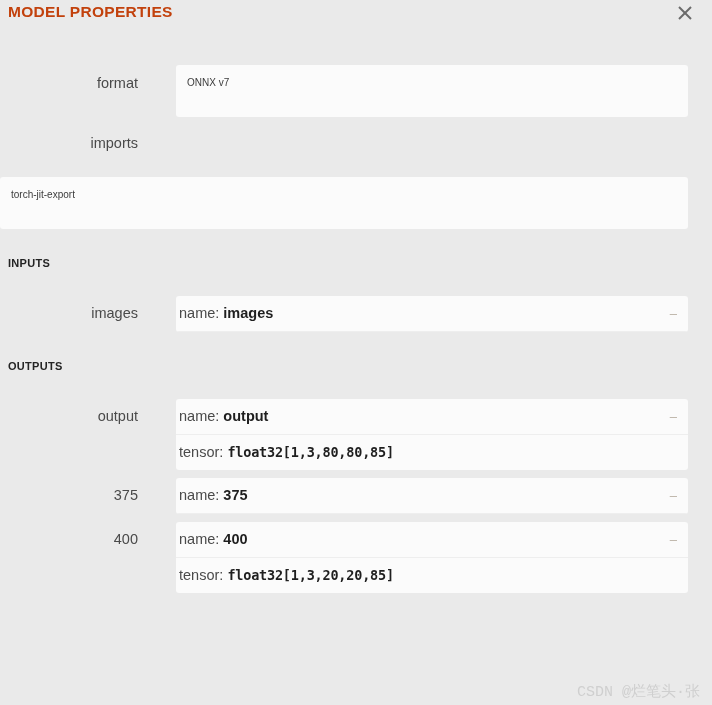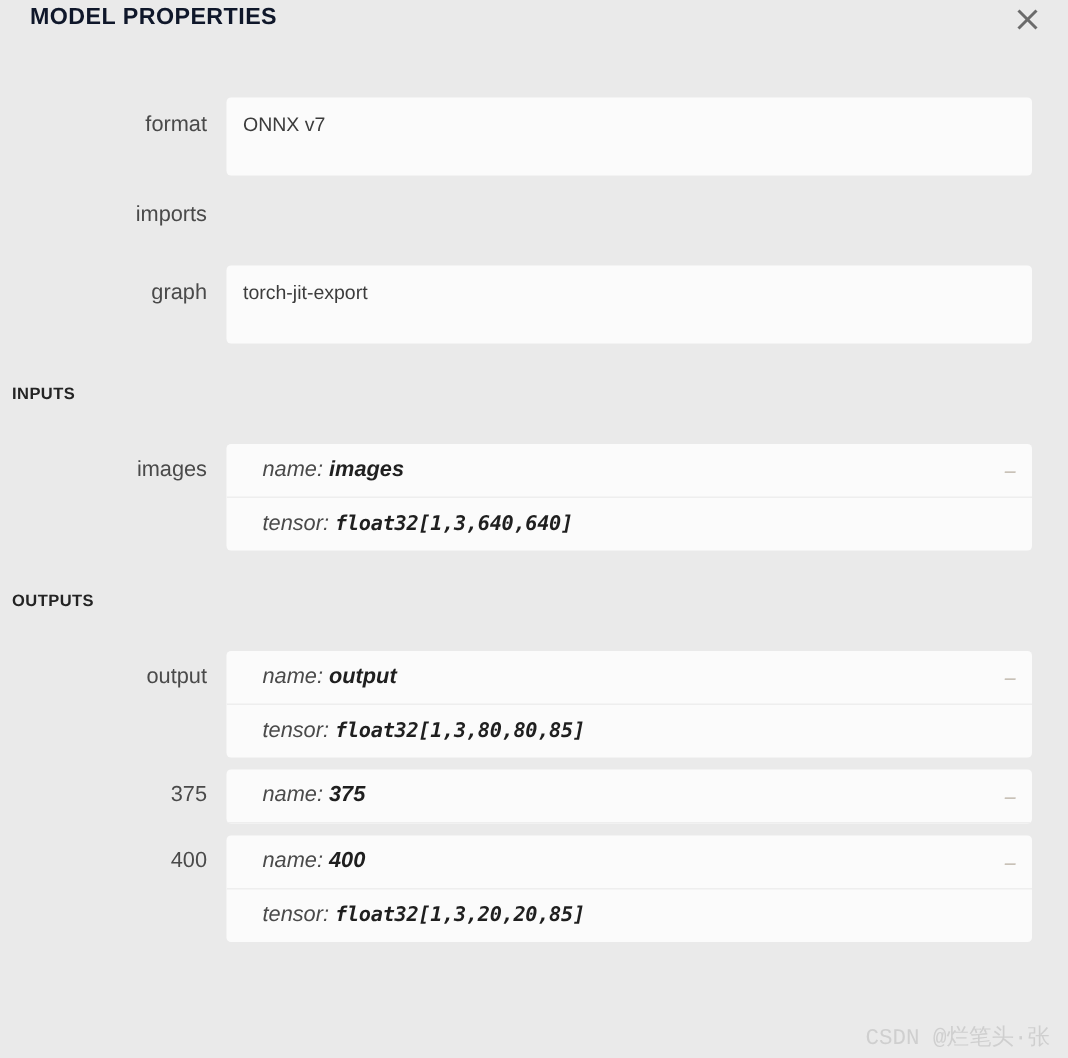--- a/index.html
+++ b/index.html
@@ -16,26 +16,26 @@
     position: relative;
   }
 
   
   .panel-header {
     position: relative;
     height: 33px;
   }
   .panel-title {
     position: absolute;
-    left: 20px;
+    left: 8px;
     top: 3px;
     font-size: 15.5px;
     font-weight: bold;
     letter-spacing: 0.3px;
-    color: #0f172a;
+    color: #c2410c;
     font-family: "Liberation Sans", sans-serif;
   }
   .close-button {
     position: absolute;
     right: 14px;
     top: 0px;
     width: 26px;
     height: 26px;
     cursor: pointer;
   }
@@ -44,20 +44,21 @@
   }
 
   
   .rows {
     padding: 0 12px 0 0;
   }
   .prop-row {
     display: flex;
     align-items: flex-start;
     margin-bottom: 8px;
+    gap: 25px;
   }
   .row-label {
     width: 151px;
     min-width: 151px;
     text-align: right;
     padding-right: 13px;
     box-sizing: border-box;
     font-size: 14.5px;
     color: #4a4a4a;
     line-height: 36px;
@@ -67,21 +68,21 @@
   }
 
   .value-box {
     flex: 1;
     background: #fbfbfb;
     border-radius: 3px;
     height: 52px;
     line-height: 36px;
     padding: 0 11px;
     box-sizing: border-box;
-    font-size: 13px;
+    font-size: 10px;
     color: #3c3c3c;
     margin-right: 12px;
     white-space: nowrap;
     overflow: hidden;
   }
 
   
   .section-heading {
     font-size: 11px;
     font-weight: bold;
@@ -95,26 +96,25 @@
     flex: 1;
     background: #fbfbfb;
     border-radius: 3px;
     margin-right: 12px;
     overflow: hidden;
   }
   .card-line {
     position: relative;
     height: 35px;
     line-height: 35px;
-    padding: 0 24px;
+    padding: 0 3px;
     font-size: 14.5px;
     color: #3c3c3c;
     white-space: nowrap;
     overflow: hidden;
-    font-style: italic;
   }
   .card-line.first {
     border-bottom: 1px solid #eeeeee;
   }
   .card-key {
     color: #4a4a4a;
   }
   .card-val-bold {
     font-weight: bold;
     color: #1f1f1f;
@@ -183,44 +183,39 @@
     </div>
 
     <div class="prop-row">
       <div class="row-label">imports</div>
     </div>
 
     <div class="prop-row">
     </div>
 
     <div class="prop-row">
-      <div class="row-label">graph</div>
       <div class="value-box">torch-jit-export</div>
     </div>
 
   </div>
 
   <div class="gap-before-inputs"></div>
 
   <div class="section-heading">INPUTS</div>
 
   <div class="gap-after-heading"></div>
 
   <div class="rows">
     <div class="prop-row card-row">
       <div class="row-label card-label">images</div>
       <div class="card">
         <div class="card-line first">
           <span class="card-key">name:</span>
           <span class="card-val-bold">images</span>
           <span class="collapse-dash">–</span>
-        </div>
-        <div class="card-line">
-          <span class="card-key">tensor:</span>
-          <span class="card-val-mono">float32[1,3,640,640]</span>
         </div>
       </div>
     </div>
   </div>
 
   <div class="gap-before-inputs"></div>
 
   <div class="section-heading">OUTPUTS</div>
 
   <div class="gap-after-heading"></div>

